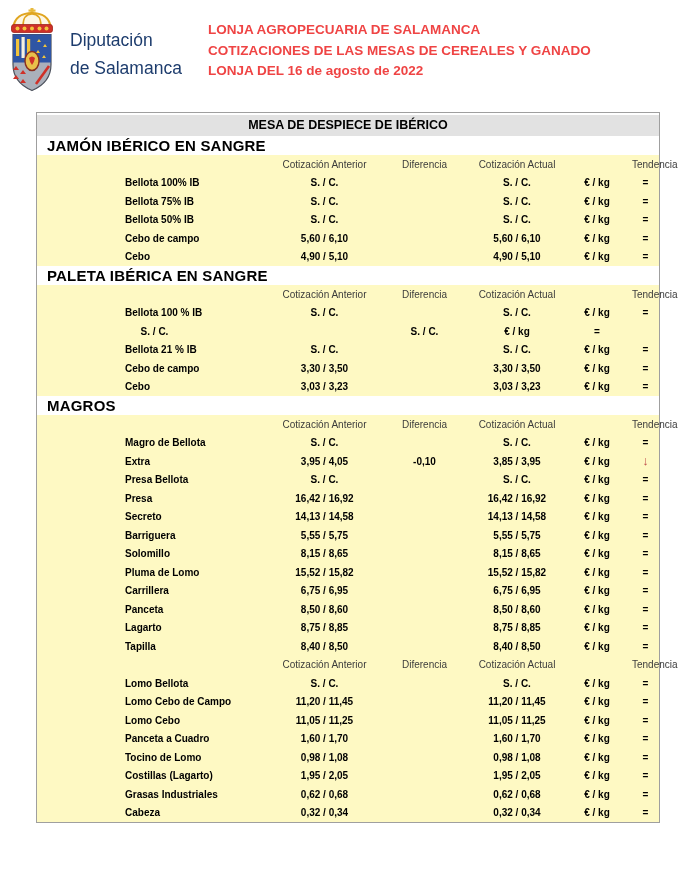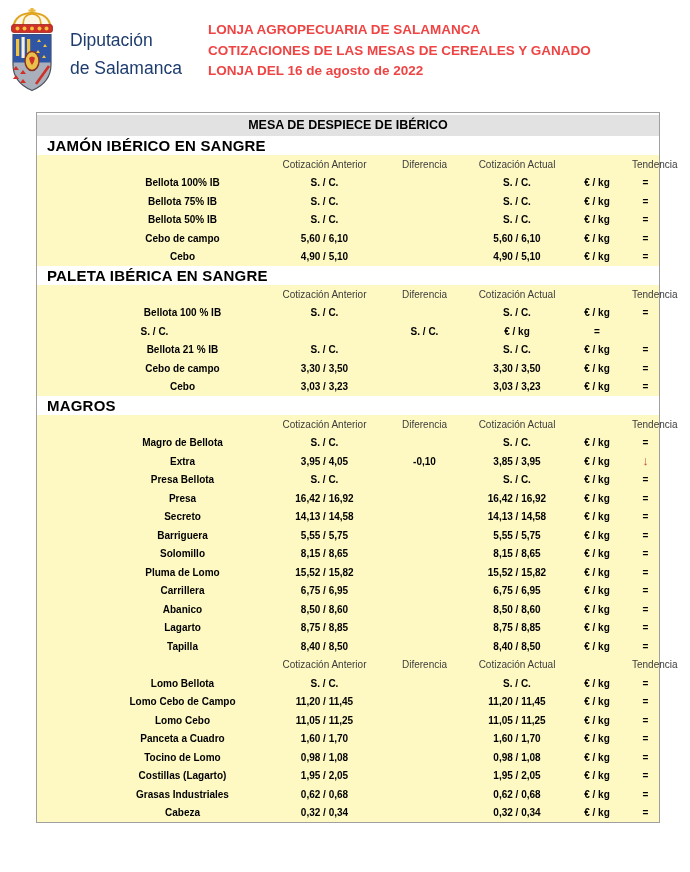--- a/index.html
+++ b/index.html
@@ -41,21 +41,21 @@
   }
   .section-body { background:#fef9c3; }
   .row {
     display:grid;
     grid-template-columns:235px 105px 95px 90px 70px 1fr;
     height:18.5px;
     align-items:center;
     font-size:10px;
   }
   .row .c { text-align:center; }
-  .row .label { text-align:center; padding-left:56px; font-weight:bold; white-space:nowrap; }
+  .row .label { text-align:left; padding-left:88px; font-weight:bold; white-space:nowrap; }
   .header-row { font-weight:normal; color:#3c3c3c; font-size:10px; }
   .data-row { font-weight:bold; color:#000; }
   .trend { font-weight:bold; }
   .trend.down { color:#c0504d; font-size:13px; line-height:10px; }
 </style>
 </head>
 <body>
 
 <div class="page">
 
@@ -316,21 +316,21 @@
   <div class="row data-row">
     <div class="label">Carrillera</div>
     <div class="c anterior">6,75 / 6,95</div>
     <div class="c diferencia"></div>
     <div class="c actual">6,75 / 6,95</div>
     <div class="c unit">€ / kg</div>
     <div class="c trend">=</div>
   </div>
 
   <div class="row data-row">
-    <div class="label">Abanico</div>
+    <div class="label">Panceta</div>
     <div class="c anterior">8,50 / 8,60</div>
     <div class="c diferencia"></div>
     <div class="c actual">8,50 / 8,60</div>
     <div class="c unit">€ / kg</div>
     <div class="c trend">=</div>
   </div>
 
   <div class="row data-row">
     <div class="label">Lagarto</div>
     <div class="c anterior">8,75 / 8,85</div>

